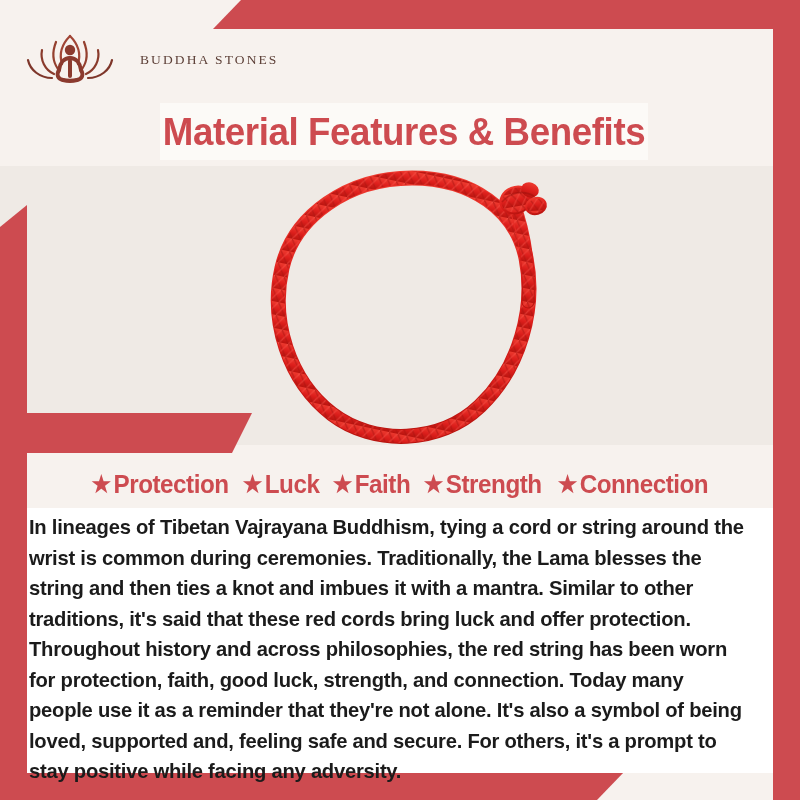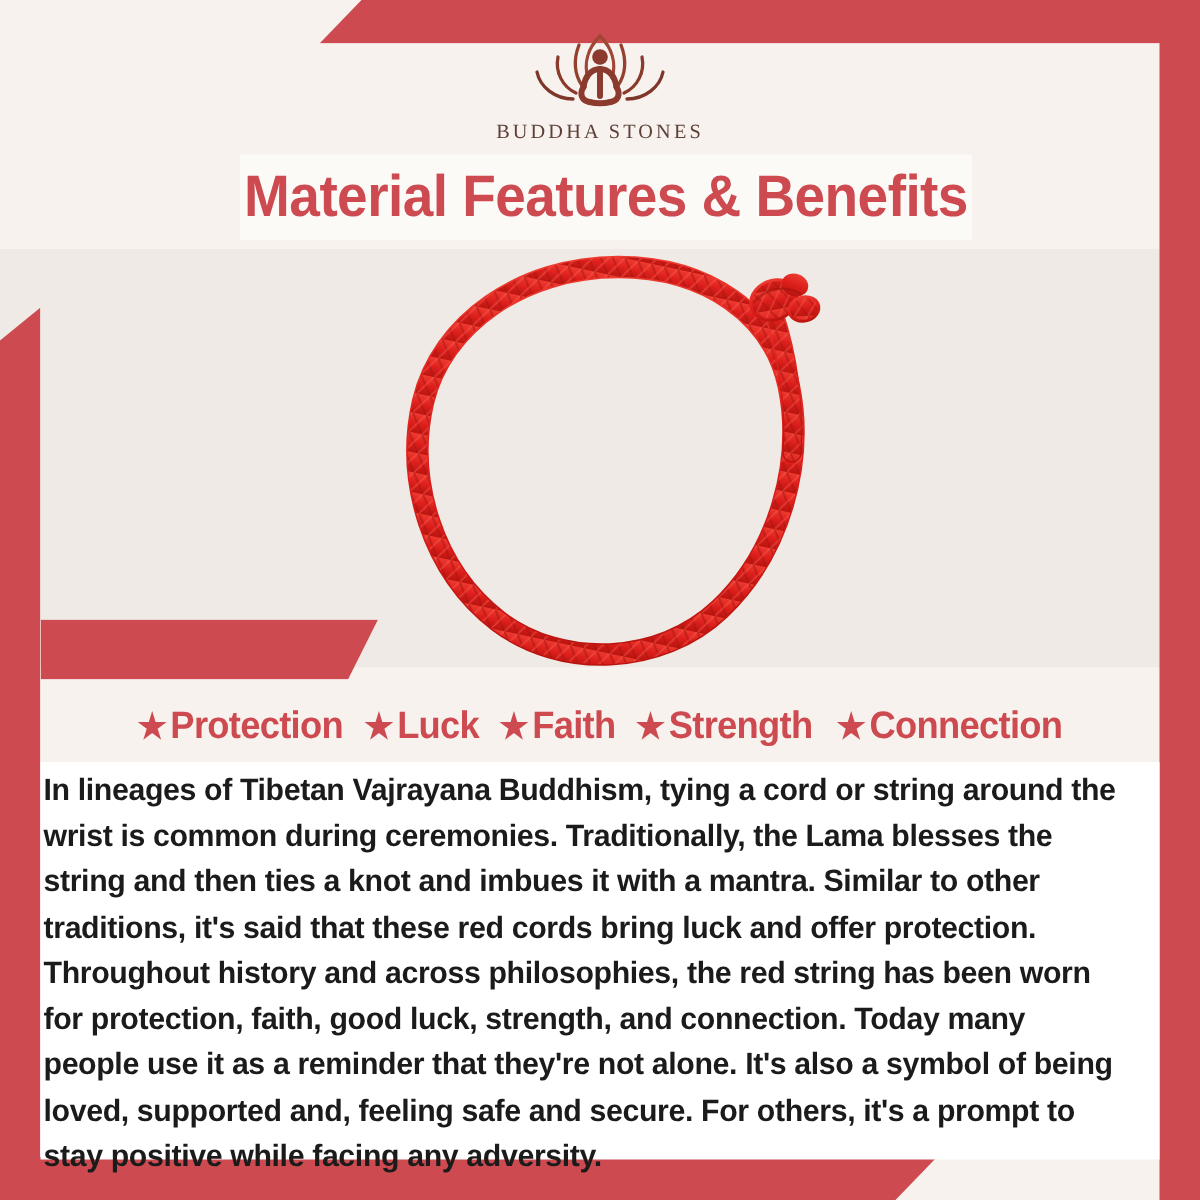--- a/index.html
+++ b/index.html
@@ -57,21 +57,21 @@
     left: 0; bottom: 0; width: 625px; height: 29px;
     background: #cd4b50;
     clip-path: polygon(0 0, 100% 0, calc(100% - 28px) 100%, 0 100%);
   }
 
   
   .logo-wrap {
     position: absolute;
     left: 0; top: 16px; width: 800px; height: 86px;
     display: flex;
-    flex-direction: column;
+    flex-direction: row;
     align-items: center;
     justify-content: flex-start;
   }
   .logo-mark { width: 140px; height: 62px; display: block; }
   .logo-word {
     margin-top: 2px;
     font-family: "Liberation Serif", serif;
     font-size: 13.5px;
     letter-spacing: 2.1px;
     color: #5d4038;

